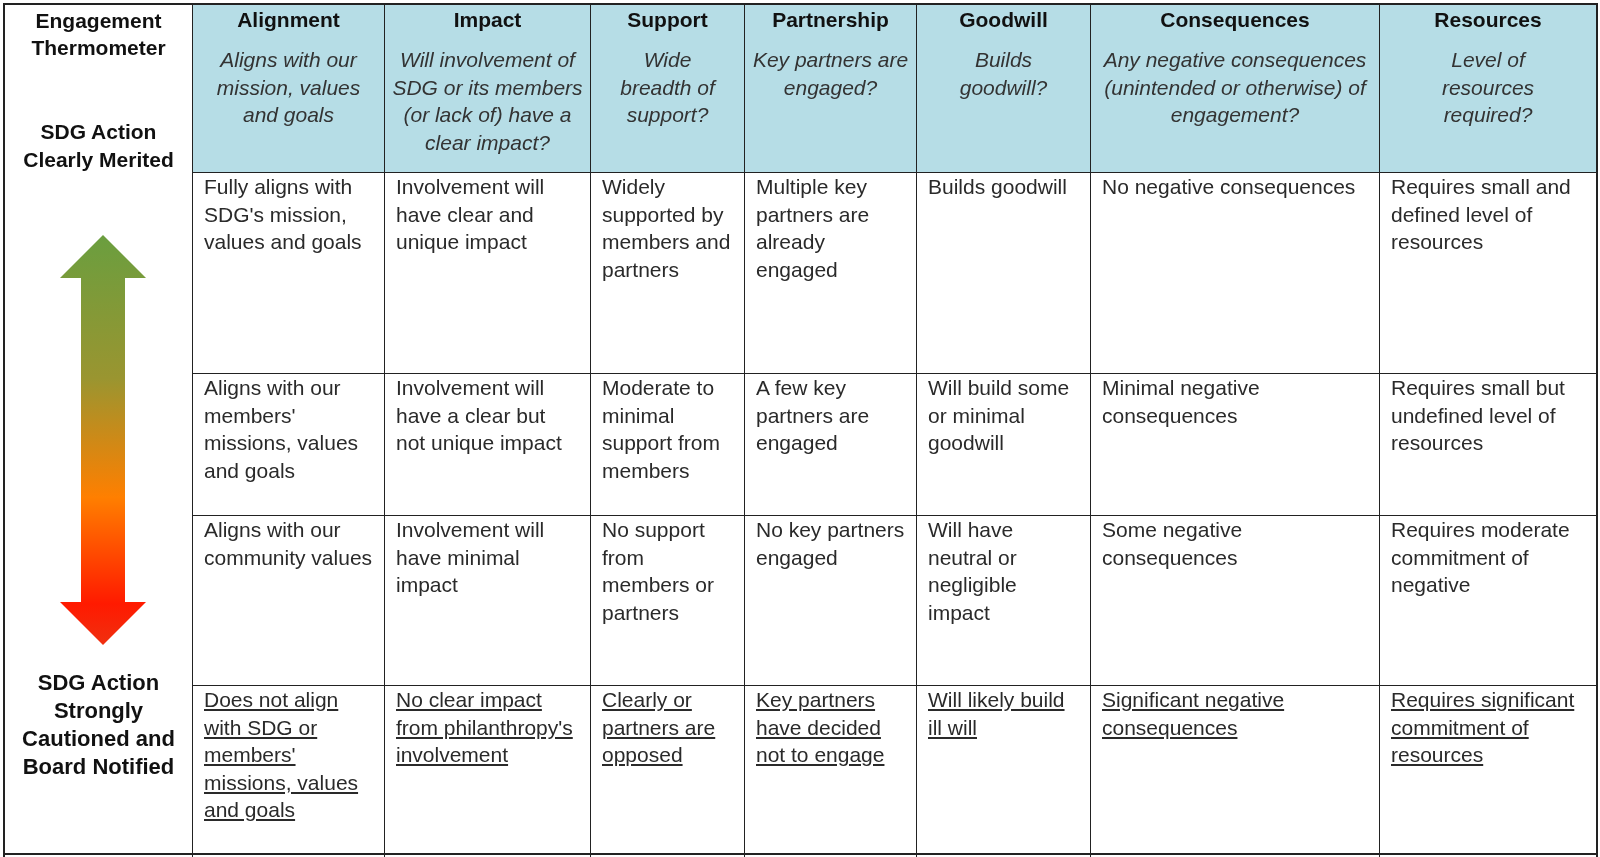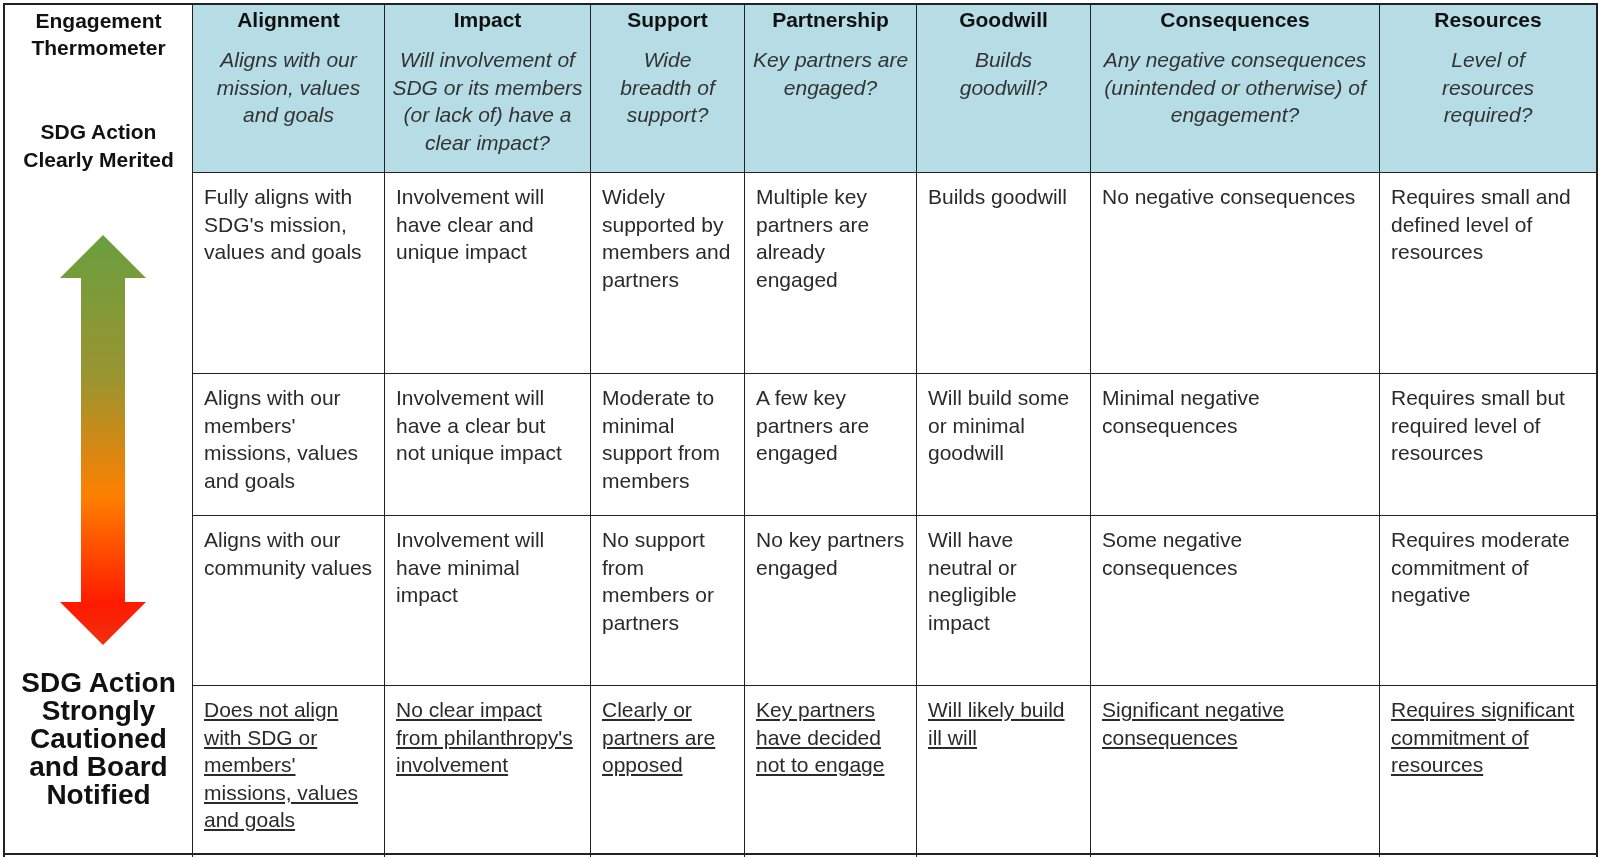--- a/index.html
+++ b/index.html
@@ -7,31 +7,31 @@
          font-family: "Liberation Sans", "DejaVu Sans", sans-serif; color: #2a2a2a; }
   .grid {
     position: absolute; left: 3px; top: 3px; width: 1595px; height: 852px;
     display: grid;
     grid-template-columns: 190px 192px 206px 154px 172px 174px 289px 218px;
     grid-template-rows: 168px 201px 142px 170px 171px;
     border-top: 2px solid #222; border-bottom: 2px solid #222;
     box-sizing: border-box;
   }
   .cell { box-sizing: border-box; border-right: 1.5px solid #222; border-bottom: 1.5px solid #222;
-          padding: 10px 10px 0 11px; font-size: 21px; line-height: 27.6px; overflow: hidden; }
+          padding: 0 10px 0 11px; font-size: 21px; line-height: 27.6px; overflow: hidden; }
   .cell.last { border-right: 2px solid #222; }
   .row-last .cell, .cell.row-last { border-bottom: none; text-decoration: underline; }
   .hdr { background: #b6dde6; text-align: center; padding: 2px 4px 0 4px; }
   .hdr .title { font-weight: bold; color: #111; font-size: 21px; display: block; line-height: 26px; margin-bottom: 13px;}
   .hdr .sub { font-style: italic; color: #333; font-size: 21px; line-height: 27.6px; display: block; }
   .side { grid-column: 1; grid-row: 1 / span 5; border-left: 2px solid #222; border-right: 1.5px solid #222;
           position: relative; text-align: center; box-sizing: border-box; padding-left: 8px; }
   .side .therm-title { position: absolute; top: 2px; left: 0; right: 0; font-weight: bold; font-size: 21px; line-height: 27px; color: #111; }
   .side .top-label { position: absolute; top: 113px; left: 0; right: 0; font-weight: bold; font-size: 21px; line-height: 28px; color: #111; }
-  .side .bottom-label { position: absolute; top: 664px; left: 0; right: 0; font-weight: bold; font-size: 28px; line-height: 28px; color: #111; }
+  .side .bottom-label { position: absolute; top: 664px; left: 0; right: 0; font-weight: bold; font-size: 22px; line-height: 28px; color: #111; }
   .side .arrow { position: absolute; left: 55px; top: 230px; width: 86px; height: 410px; }
 </style>
 </head>
 <body>
 
 <div class="grid">
   <div class="side">
     <div class="therm-title">Engagement Thermometer</div>
     <div class="top-label">SDG Action Clearly Merited</div>
     <svg class="arrow" viewBox="0 0 86 410" preserveAspectRatio="none">
@@ -85,21 +85,21 @@
   <div class="cell" style="grid-column:6;grid-row:2">Builds goodwill</div>
   <div class="cell" style="grid-column:7;grid-row:2">No negative consequences</div>
   <div class="cell last" style="grid-column:8;grid-row:2">Requires small and defined level of resources</div>
 
   <div class="cell" style="grid-column:2;grid-row:3">Aligns with our members' missions, values and goals</div>
   <div class="cell" style="grid-column:3;grid-row:3">Involvement will have a clear but not unique impact</div>
   <div class="cell" style="grid-column:4;grid-row:3">Moderate to minimal support from members</div>
   <div class="cell" style="grid-column:5;grid-row:3">A few key partners are engaged</div>
   <div class="cell" style="grid-column:6;grid-row:3">Will build some or minimal goodwill</div>
   <div class="cell" style="grid-column:7;grid-row:3">Minimal negative consequences</div>
-  <div class="cell last" style="grid-column:8;grid-row:3">Requires small but required level of resources</div>
+  <div class="cell last" style="grid-column:8;grid-row:3">Requires small but undefined level of resources</div>
 
   <div class="cell" style="grid-column:2;grid-row:4">Aligns with our community values</div>
   <div class="cell" style="grid-column:3;grid-row:4">Involvement will have minimal impact</div>
   <div class="cell" style="grid-column:4;grid-row:4">No support from members or partners</div>
   <div class="cell" style="grid-column:5;grid-row:4">No key partners engaged</div>
   <div class="cell" style="grid-column:6;grid-row:4">Will have neutral or negligible impact</div>
   <div class="cell" style="grid-column:7;grid-row:4">Some negative consequences</div>
   <div class="cell last" style="grid-column:8;grid-row:4">Requires moderate commitment of negative</div>
 
   <div class="cell row-last" style="grid-column:2;grid-row:5">Does not align with SDG or members' missions, values and goals</div>

